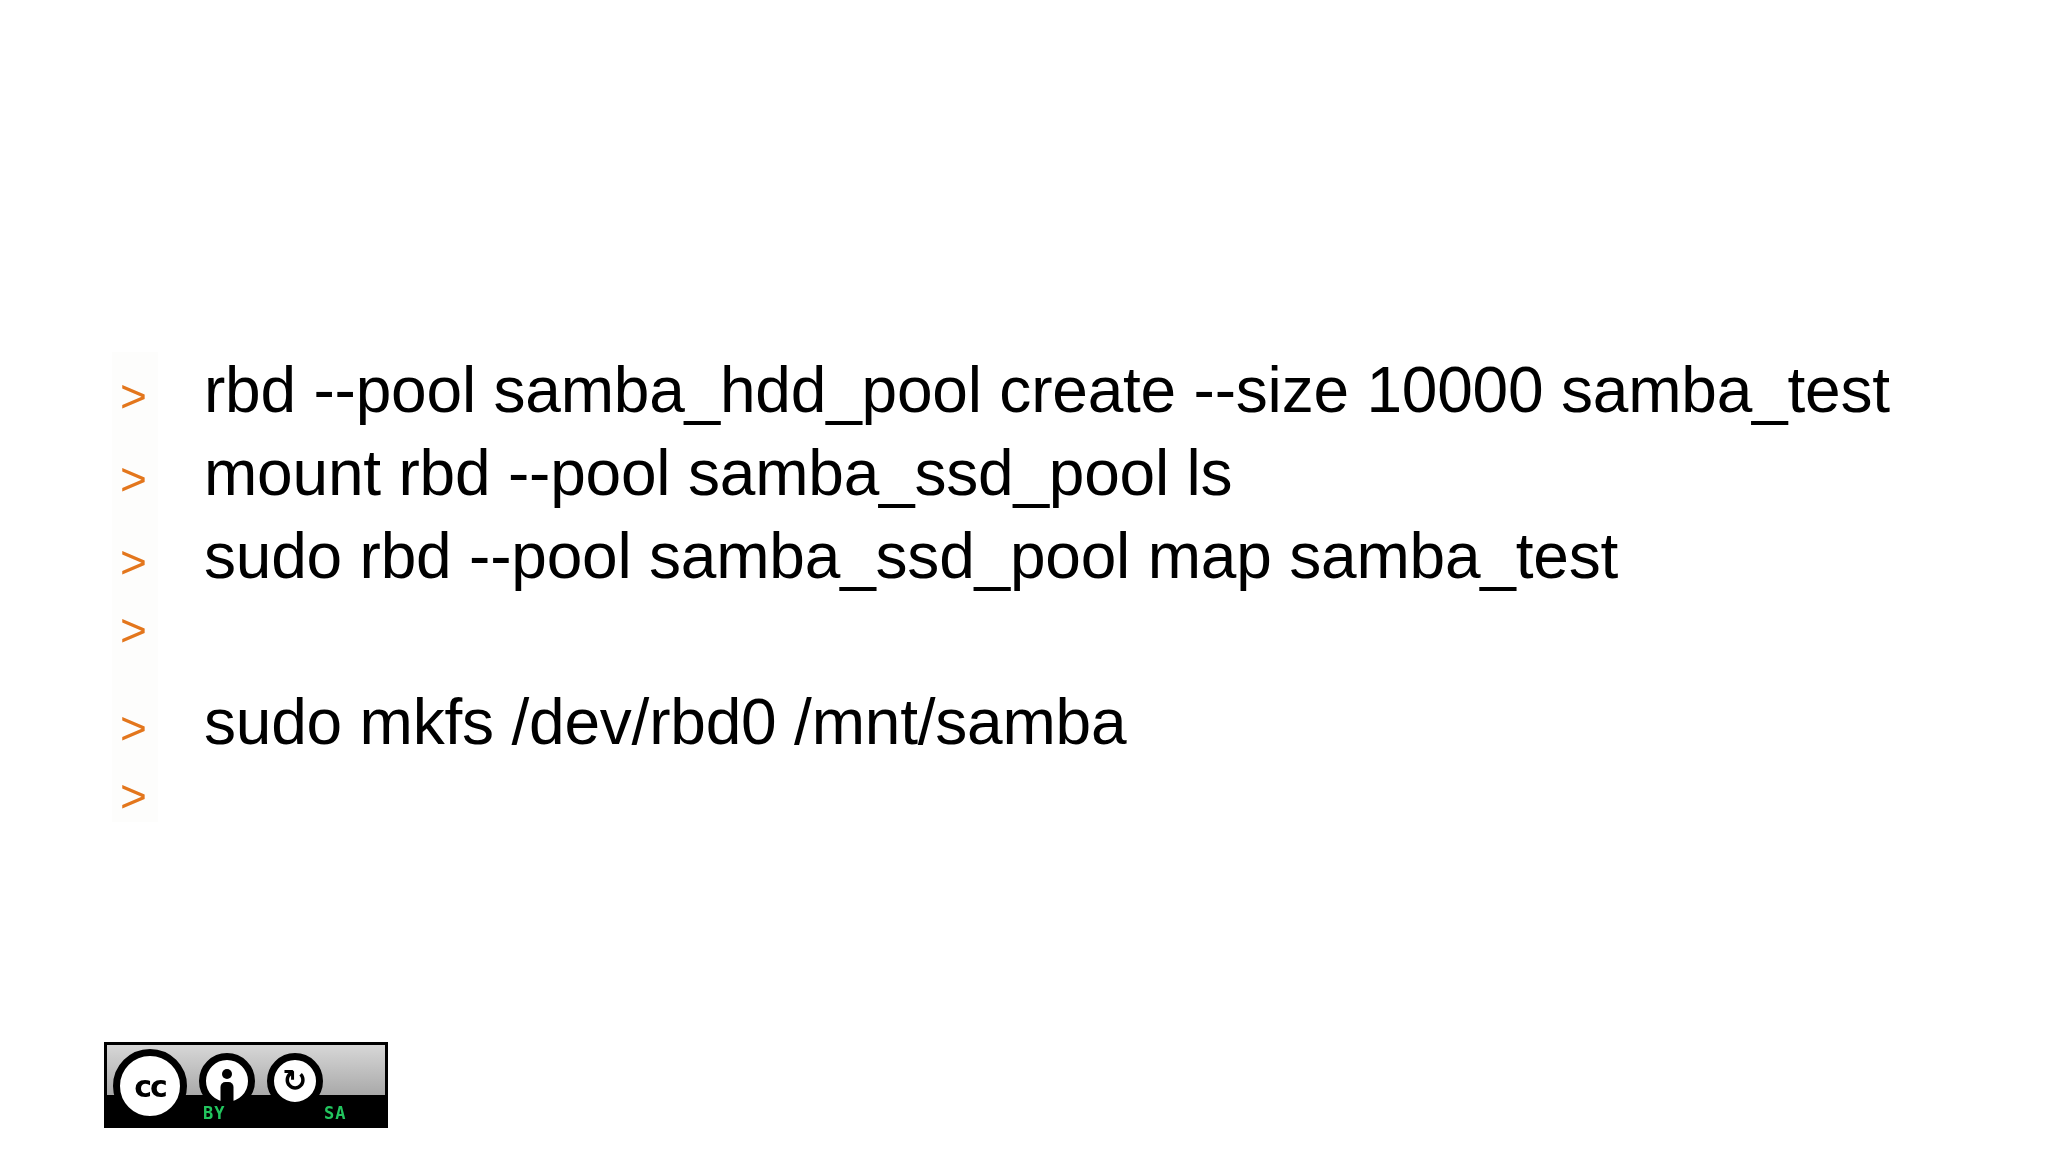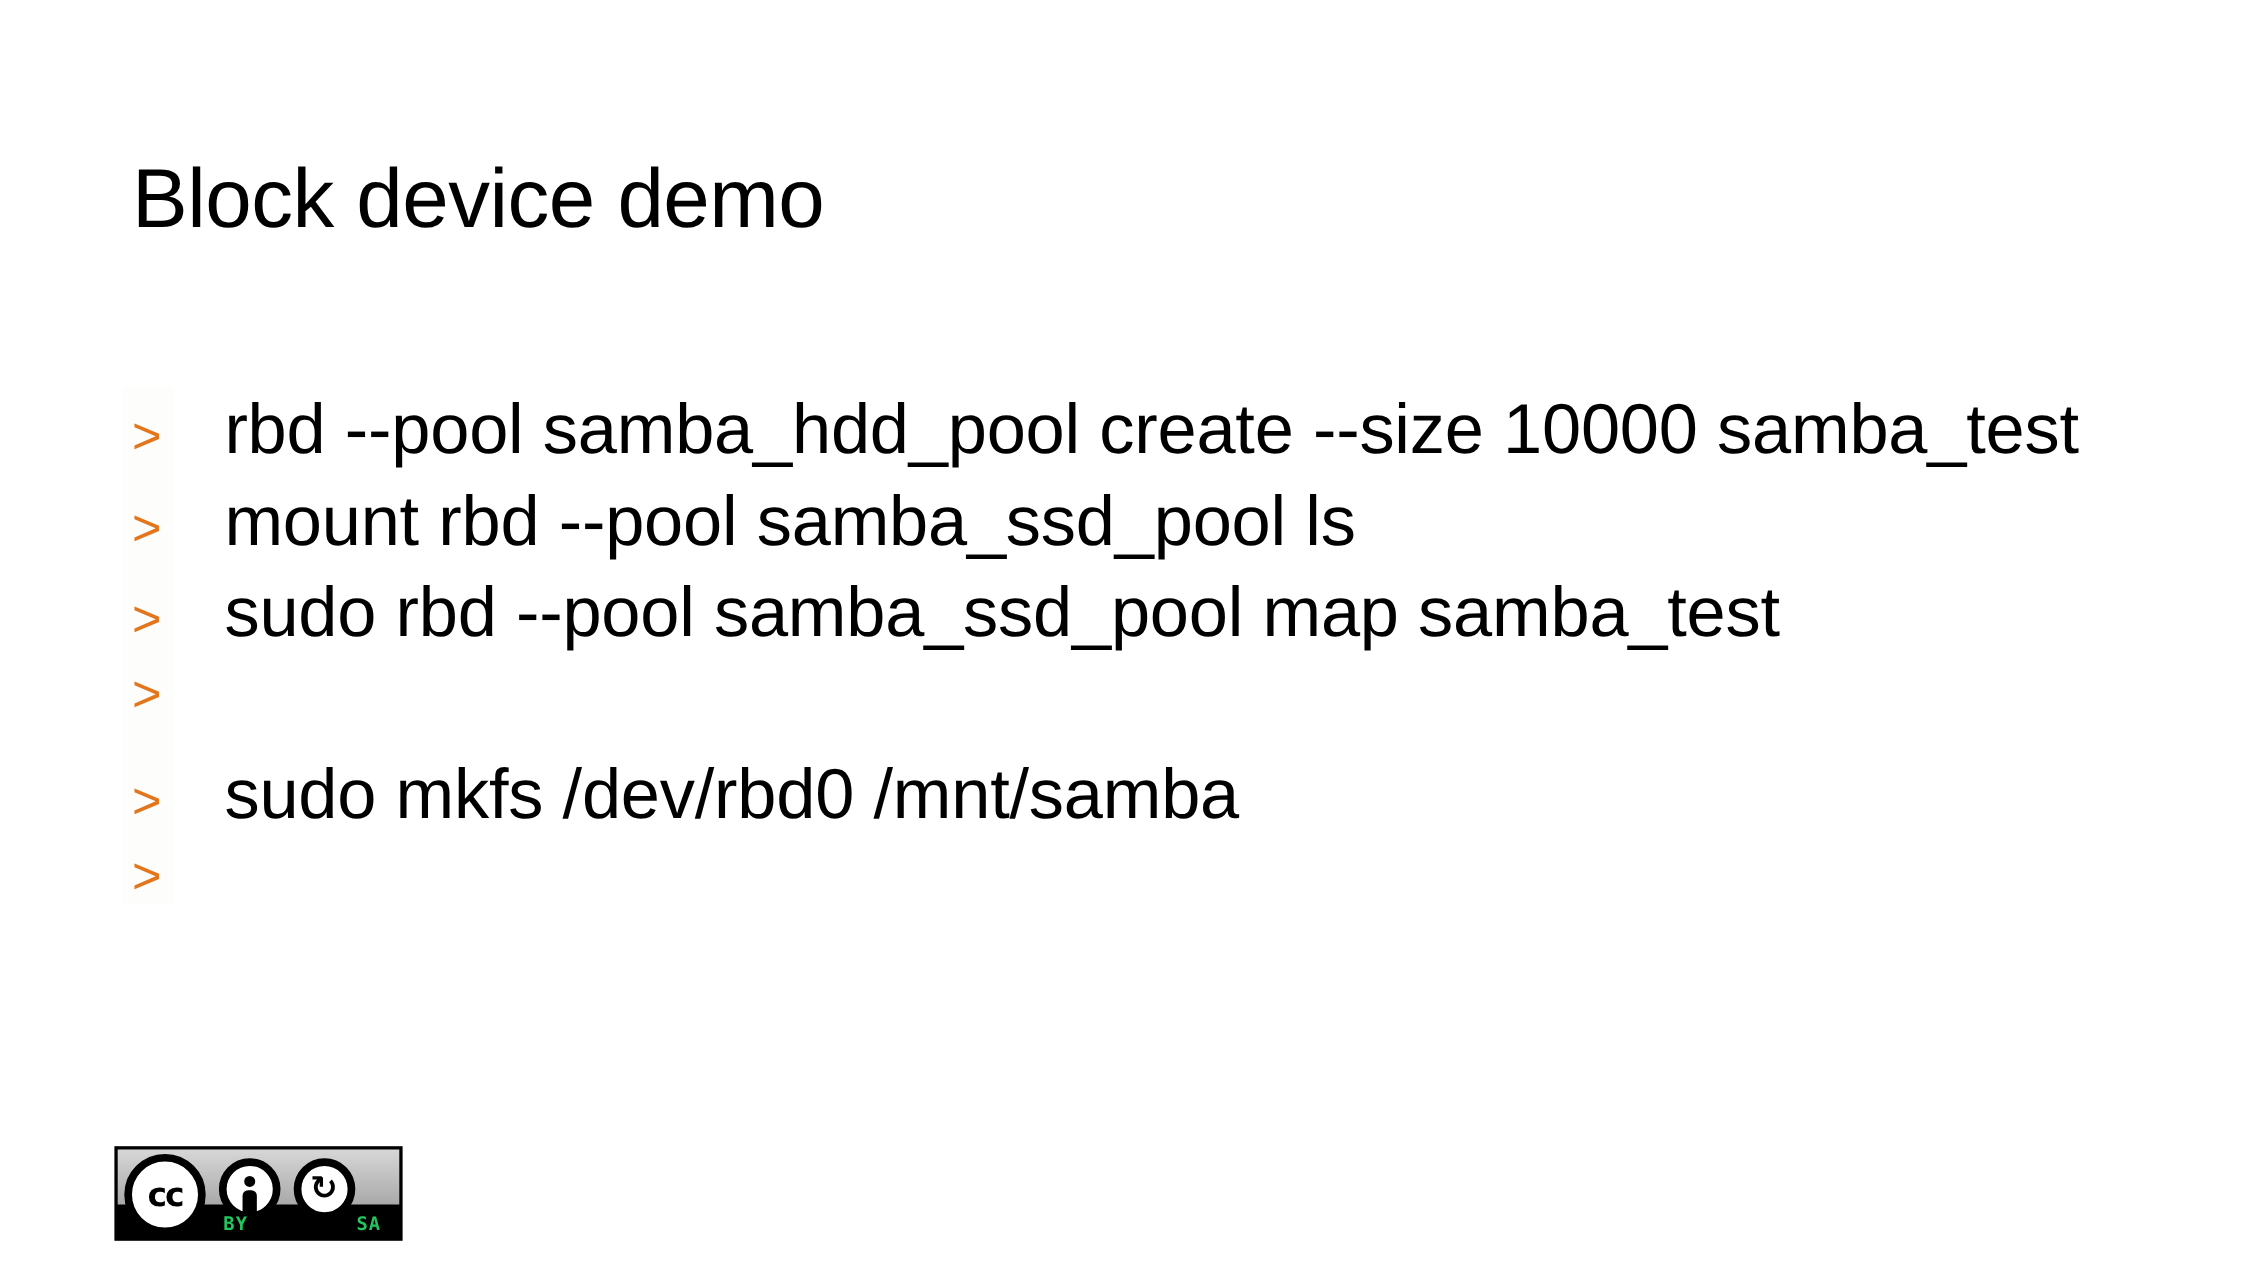--- a/index.html
+++ b/index.html
@@ -81,21 +81,21 @@
     color: #000000;
     font-weight: 400;
     letter-spacing: -0.2px;
   }
 
   
   .cc-badge {
     position: absolute;
     left: 104px;
     top: 1042px;
-    width: 262px;
+    width: 284px;
     height: 86px;
     background: #000000;
     padding: 3px;
     box-sizing: border-box;
   }
   .cc-badge-inner {
     position: relative;
     width: 100%;
     height: 100%;
     background: #000000;
@@ -178,21 +178,20 @@
     font-weight: 700;
   }
   .cc-label-by { left: 96px; }
   .cc-label-sa { left: 170px; margin-left: 47px; }
 </style>
 </head>
 <body>
 
 <div class="slide">
 
-  <h1 class="slide-title">Block device demo</h1>
 
   <div class="content-band"></div>
 
   <ul class="command-list">
 
     <li class="command-item">
       <span class="bullet-chevron">&gt;</span>
       <span class="command-text">rbd --pool samba_hdd_pool create --size 10000 samba_test</span>
     </li>
 

